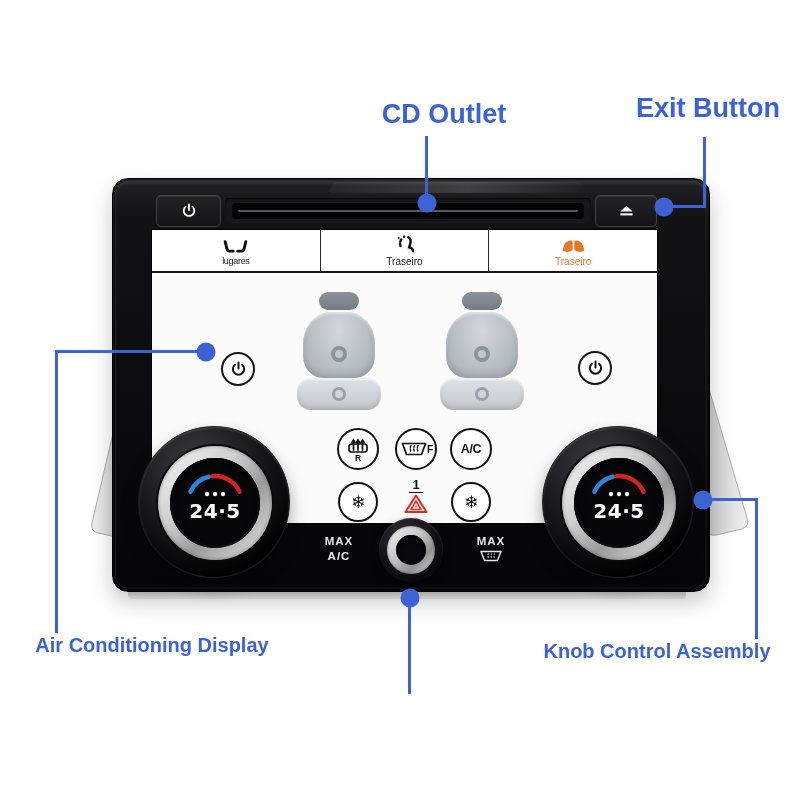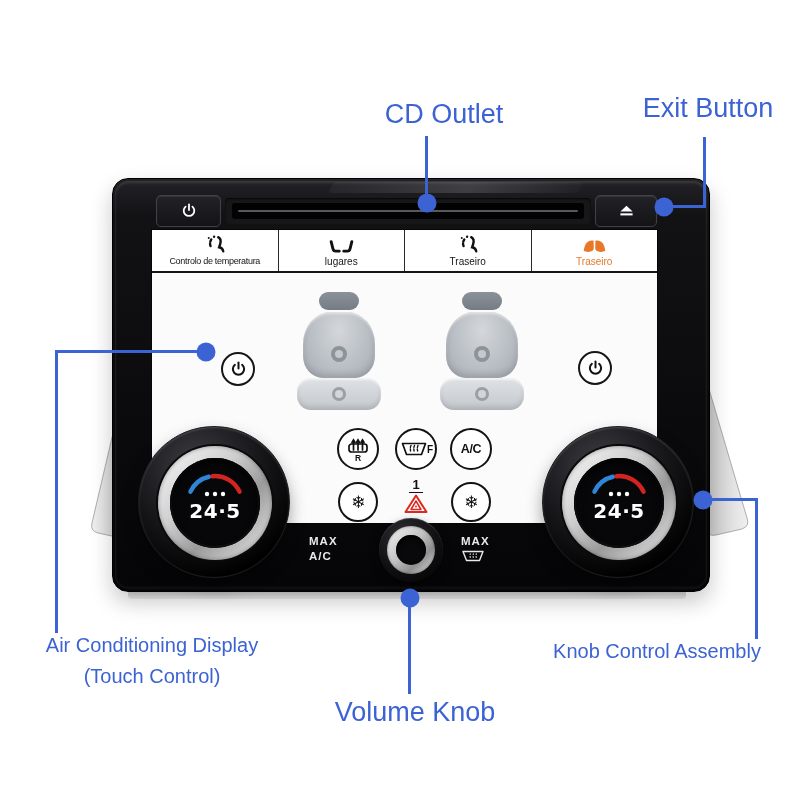--- a/index.html
+++ b/index.html
@@ -1,20 +1,20 @@
 <!DOCTYPE html>
 <html style="--annotation-blue: #3c63d3; --active-orange: #e8772a; --hazard-red: #dc2a1e; --temp-arc-blue: #2e86d8; --temp-arc-red: #d42420;"><head>
 <meta charset="utf-8">
 <style>
   html,body{margin:0;padding:0;background:#fff;}
   .stage{position:relative;width:800px;height:800px;background:#fff;overflow:hidden;
          font-family:"Liberation Sans","DejaVu Sans",sans-serif;}
 
   
-  .ann{position:absolute;color:var(--annotation-blue,#3c63d3);font-weight:400;
+  .ann{position:absolute;color:var(--annotation-blue,#3c63d3);font-weight:700;
        transform:translateX(-50%);white-space:nowrap;z-index:9;}
   .ann.sm{font-size:20px;} .ann.lg{font-size:27px;}
   .ann-line{position:absolute;background:var(--annotation-blue,#3c63d3);z-index:8;}
   .vline{width:3px;} .hline{height:3px;}
   .ann-dot{position:absolute;width:19px;height:19px;border-radius:50%;
            background:var(--annotation-blue,#3c63d3);transform:translate(-50%,-50%);z-index:9;}
 
   
   .brackets{position:absolute;left:0;top:0;z-index:1;}
 
@@ -95,21 +95,21 @@
   .t-ring{position:absolute;left:19px;top:19px;width:114px;height:114px;border-radius:50%;
           background:linear-gradient(135deg,#fafafa 0%,#cfcfcf 38%,#9b9b9b 62%,#ececec 100%);
           box-shadow:0 0 0 2px #0a0a0b, inset 0 0 4px rgba(0,0,0,.35);}
   .t-face{position:absolute;left:31px;top:31px;width:90px;height:90px;border-radius:50%;background:#07070a;
           box-shadow:inset 0 4px 9px rgba(0,0,0,.9), inset 0 0 0 2px #121215;
           display:flex;flex-direction:column;align-items:center;}
   .t-temp{color:#fff;font-size:20px;font-weight:700;letter-spacing:0.5px;margin-top:-2px;
           font-family:"DejaVu Sans",sans-serif;}
 
   
-  .maxblock{position:absolute;width:60px;text-align:left;color:#e9e9e9;}
+  .maxblock{position:absolute;width:60px;text-align:center;color:#e9e9e9;}
   .maxblock .l1,.maxblock .l2{font-size:11.5px;font-weight:700;letter-spacing:1px;line-height:15px;}
   .vknob{position:absolute;left:266px;top:339px;width:64px;height:64px;border-radius:50%;z-index:5;cursor:pointer;
          background:radial-gradient(circle at 38% 28%,#2e2e33,#101013 55%,#000);
          box-shadow:0 4px 9px rgba(0,0,0,.5), inset 0 1px 1px rgba(255,255,255,.15);}
   .v-ring{position:absolute;left:8px;top:8px;width:48px;height:48px;border-radius:50%;
           background:linear-gradient(135deg,#f6f6f6,#c2c2c2 45%,#8f8f8f 70%,#e6e6e6);
           box-shadow:inset 0 0 3px rgba(0,0,0,.4);}
   .v-face{position:absolute;left:17px;top:17px;width:30px;height:30px;border-radius:50%;background:#09090b;
           box-shadow:inset 0 3px 5px rgba(0,0,0,.9);}
 </style>
@@ -157,33 +157,20 @@
       <svg width="15" height="12" viewBox="0 0 16 12">
         <polygon points="8,0.5 14.5,6.5 1.5,6.5" fill="#fff"></polygon>
         <rect x="1.5" y="8.5" width="13" height="2.2" fill="#fff"></rect>
       </svg>
     </div>
 
     <div class="screen">
       <div class="tabbar">
         <div class="tab">
           <span class="ticon">
-            <svg width="22" height="21" viewBox="0 0 24 22">
-              <g fill="none" stroke="#111" stroke-width="2.6" stroke-linecap="round">
-                <path d="M15.5 3 C18.5 4.5 18.5 8 17.5 11 L16.5 14 C19.2 14.4 20.6 16.4 21 18.5"></path>
-                <path d="M8 5.5 C6.2 8.3 6.2 11 7.6 13.8" stroke-dasharray="2.6 2.4"></path>
-              </g>
-              <circle cx="11" cy="2.6" r="1.3" fill="#111"></circle>
-                <circle cx="5.2" cy="3.8" r="1.1" fill="#111"></circle>
-            </svg>
-          </span>
-          <span class="tab-label">Controlo de temperatura</span>
-        </div>
-        <div class="tab">
-          <span class="ticon">
             <svg width="27" height="16" viewBox="0 0 30 16">
               <g fill="none" stroke="#111" stroke-width="3.2" stroke-linecap="round" stroke-linejoin="round">
                 <path d="M3.5 2 L5.5 10 Q6 12.6 8.6 12.6 L12.5 12.6"></path>
                 <path d="M26.5 2 L24.5 10 Q24 12.6 21.4 12.6 L17.5 12.6"></path>
               </g>
             </svg>
           </span>
           <span class="tab-label">lugares</span>
         </div>
         <div class="tab">
@@ -356,24 +343,22 @@
 
   <div class="ann lg" style="left:708px;top:93px;">Exit Button</div>
   <div class="ann-line vline" style="left:703px;top:137px;height:71px;"></div>
   <div class="ann-line hline" style="left:666px;top:205px;width:40px;"></div>
   <div class="ann-dot" style="left:664px;top:207px;"></div>
 
   <div class="ann-line hline" style="left:55px;top:350px;width:147px;"></div>
   <div class="ann-line vline" style="left:55px;top:350px;height:283px;"></div>
   <div class="ann-dot" style="left:206px;top:352px;"></div>
   <div class="ann sm" style="left:152px;top:634px;">Air Conditioning Display</div>
-  <div class="ann sm" style="left:152px;top:665px;">(Touch Control)</div>
 
   <div class="ann-dot" style="left:410px;top:598px;"></div>
   <div class="ann-line vline" style="left:408px;top:604px;height:90px;"></div>
-  <div class="ann lg" style="left:415px;top:697px;">Volume Knob</div>
 
   <div class="ann-dot" style="left:703px;top:500px;"></div>
   <div class="ann-line hline" style="left:707px;top:498px;width:51px;"></div>
   <div class="ann-line vline" style="left:755px;top:498px;height:141px;"></div>
   <div class="ann sm" style="left:657px;top:640px;">Knob Control Assembly</div>
 
 </div>
 
 </body></html>

